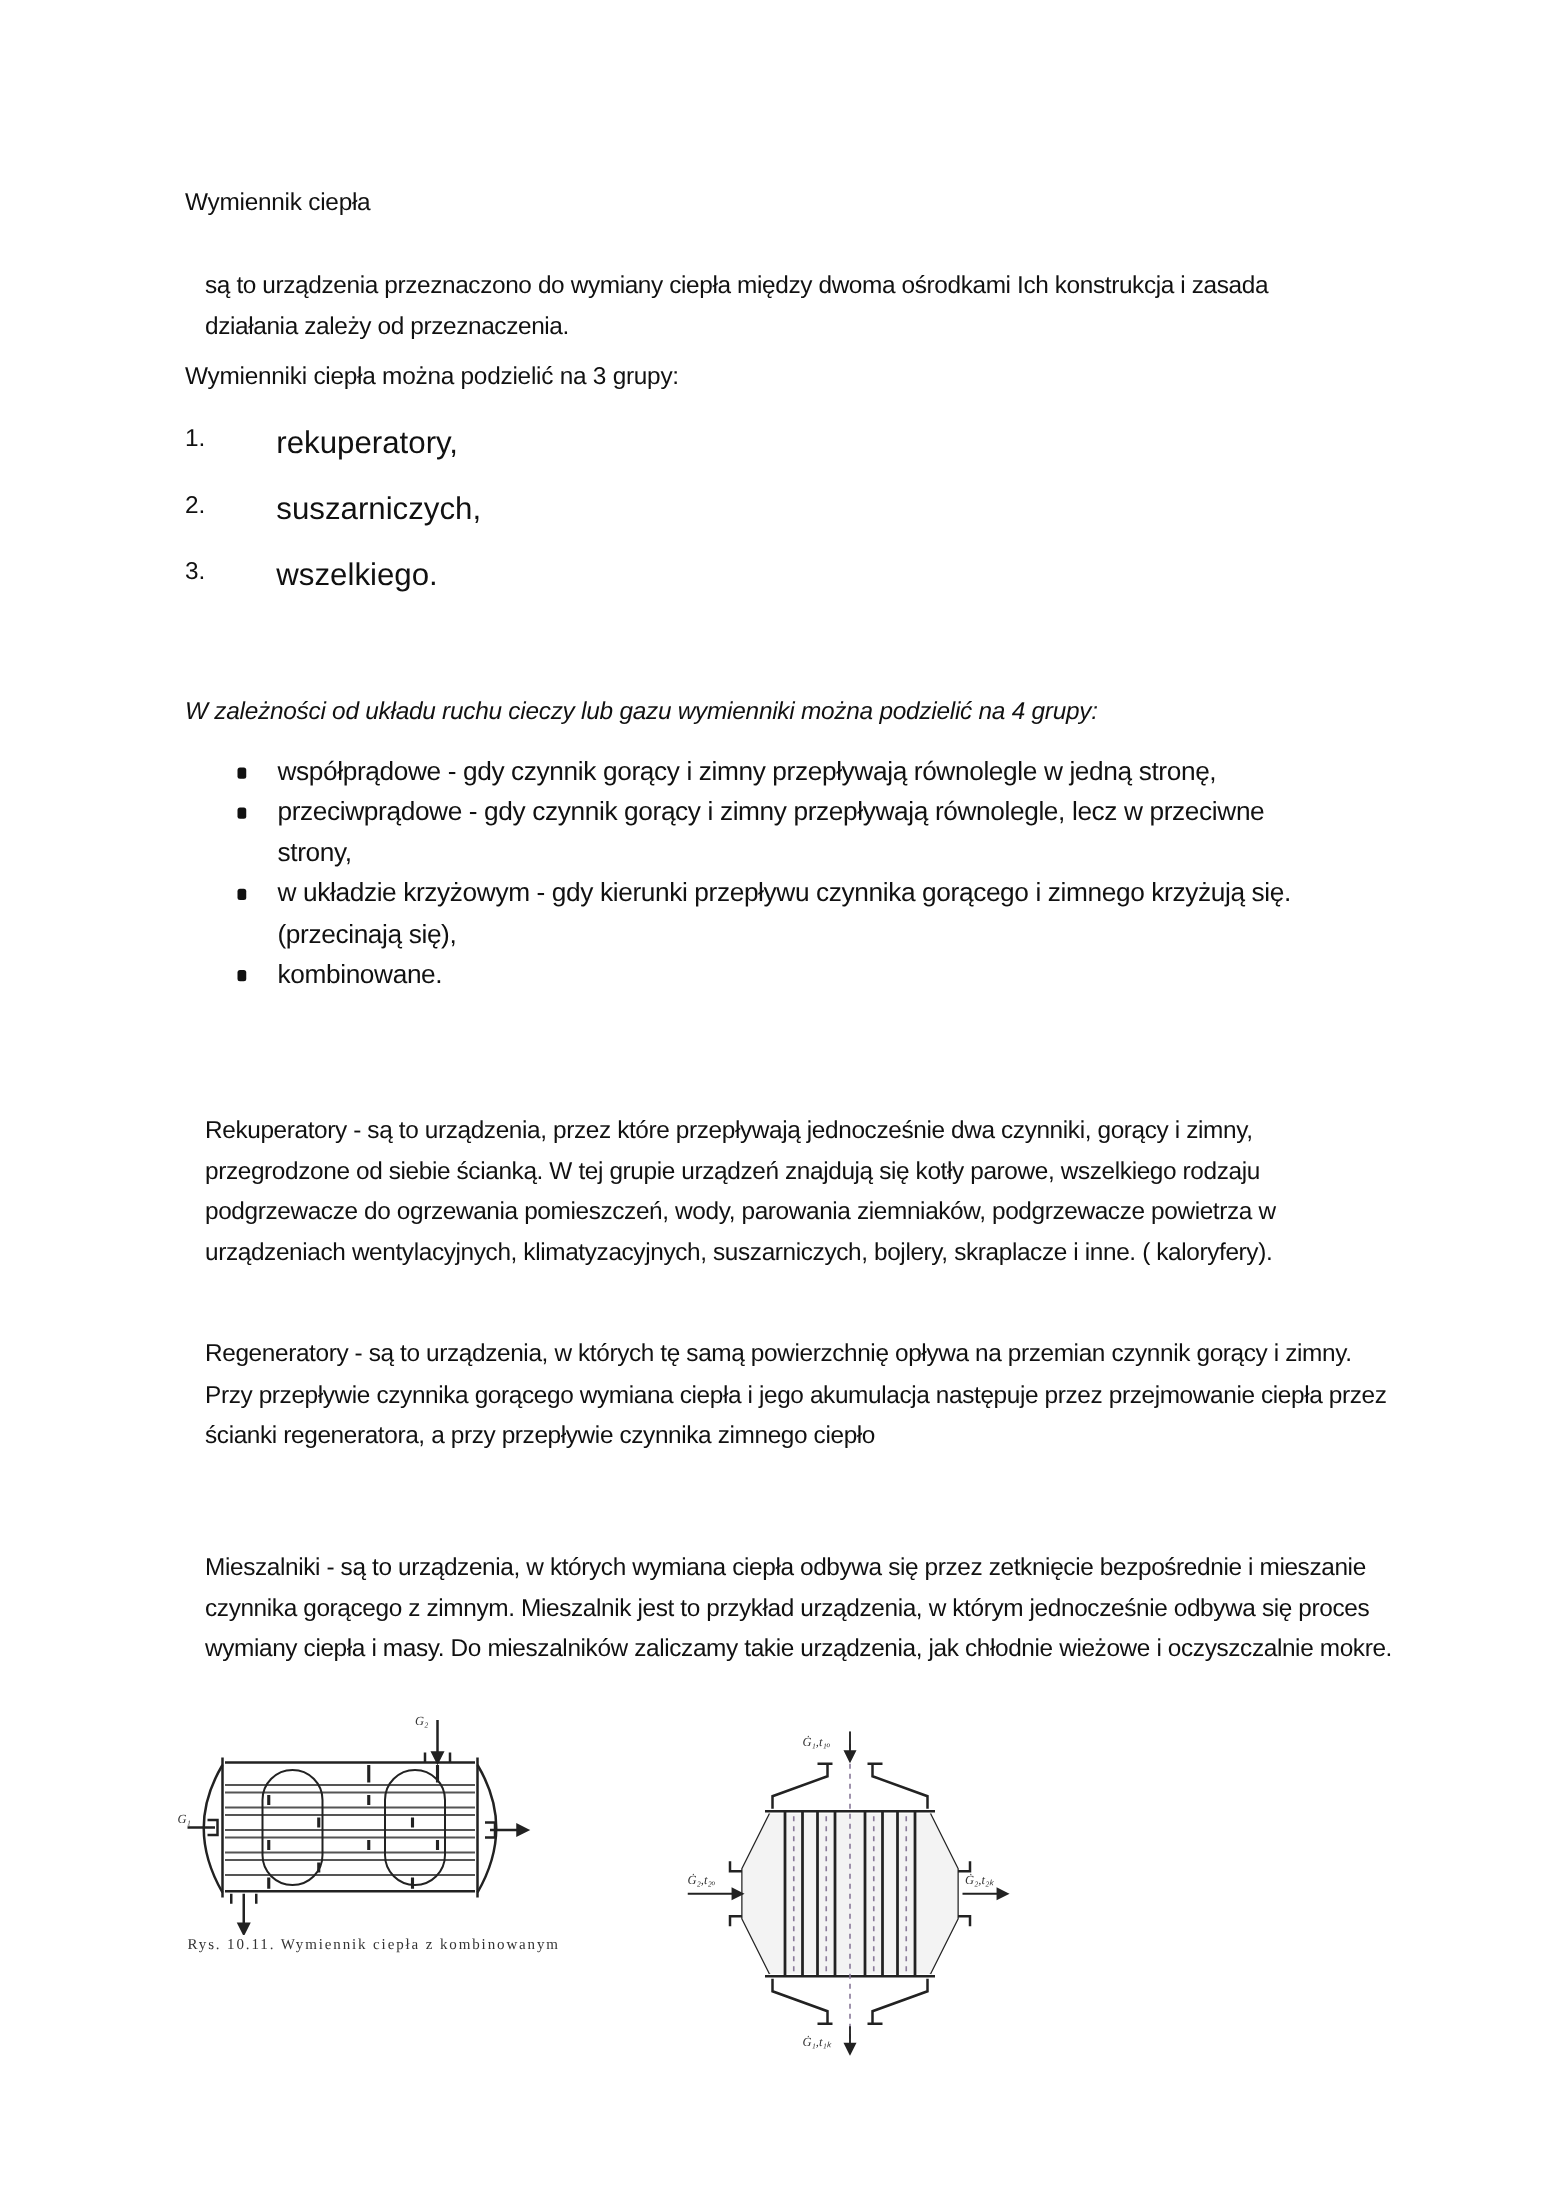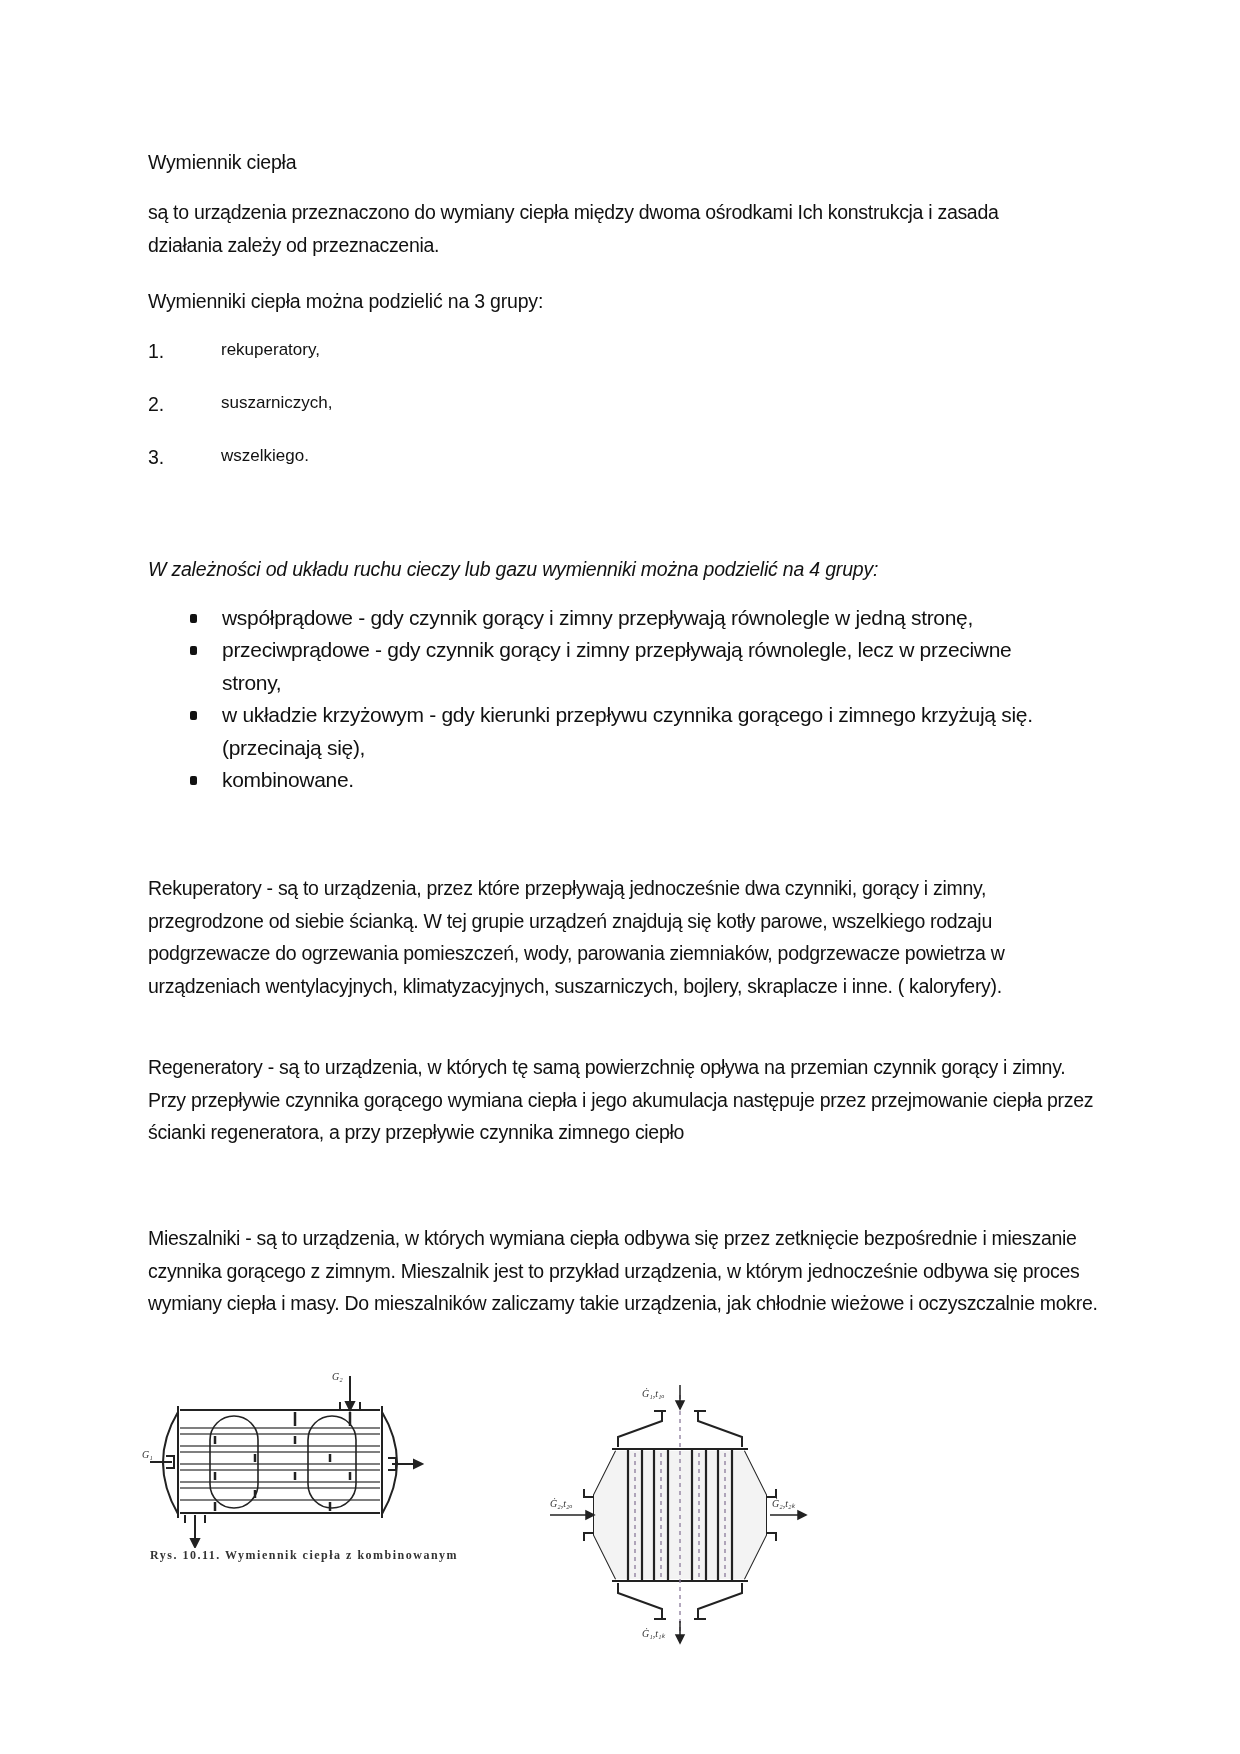--- a/index.html
+++ b/index.html
@@ -1,26 +1,26 @@
 <!DOCTYPE html>
 <html><head>
 <meta charset="utf-8">
 <style>
   html, body { margin: 0; padding: 0; background: #ffffff; }
   body { width: 1240px; height: 1754px; position: relative; overflow: hidden;
          font-family: "Liberation Sans", "DejaVu Sans", sans-serif; color: #111; }
   .page { position: absolute; left: 0; top: 0; width: 1240px; height: 1328px; }
   .t { position: absolute; left: 148px; font-size: 19.5px; line-height: 32px; letter-spacing: -0.2px; white-space: nowrap; margin: 0; }
-  .para { position: absolute; left: 148px; width: 950px; font-size: 19.5px; line-height: 32.5px; letter-spacing: -0.3px; margin: 0; }
+  .para { position: absolute; left: 148px; width: 950px; font-size: 19.5px; line-height: 32.5px; letter-spacing: -0.3px; margin: 16px; }
   .num { position: absolute; left: 148px; font-size: 19.5px; }
-  .numtxt { position: absolute; left: 221px; font-size: 17px; }
+  .numtxt { position: absolute; left: 221px; font-size: 25px; }
   .bul { position: absolute; left: 190px; width: 7px; height: 9px; background: #111; border-radius: 2px; }
   .bultxt { position: absolute; left: 222px; width: 860px; font-size: 21px; line-height: 32.5px; letter-spacing: -0.3px; margin: 0; }
   .fig { position: absolute; }
-  .cap { position: absolute; left: 150px; top: 1548px; font-family: "Liberation Serif", serif; font-size: 12px; color: #333; letter-spacing: 1.5px; white-space: nowrap; font-weight: bold; }
+  .cap { position: absolute; left: 150px; top: 1548px; font-family: "Liberation Serif", serif; font-size: 12px; color: #333; letter-spacing: 1.5px; white-space: nowrap; }
   .lbl { font-family: "Liberation Serif", serif; font-style: italic; font-size: 10px; fill: #333; }
 </style>
 </head>
 <body>
 
 <div class="page">
 
   <p class="t" style="top:146px;">Wymiennik  ciepła</p>
 
   <p class="para" style="top:196px; width:900px;">są to urządzenia przeznaczono do wymiany ciepła między dwoma ośrodkami Ich konstrukcja i zasada działania zależy od przeznaczenia.</p>

